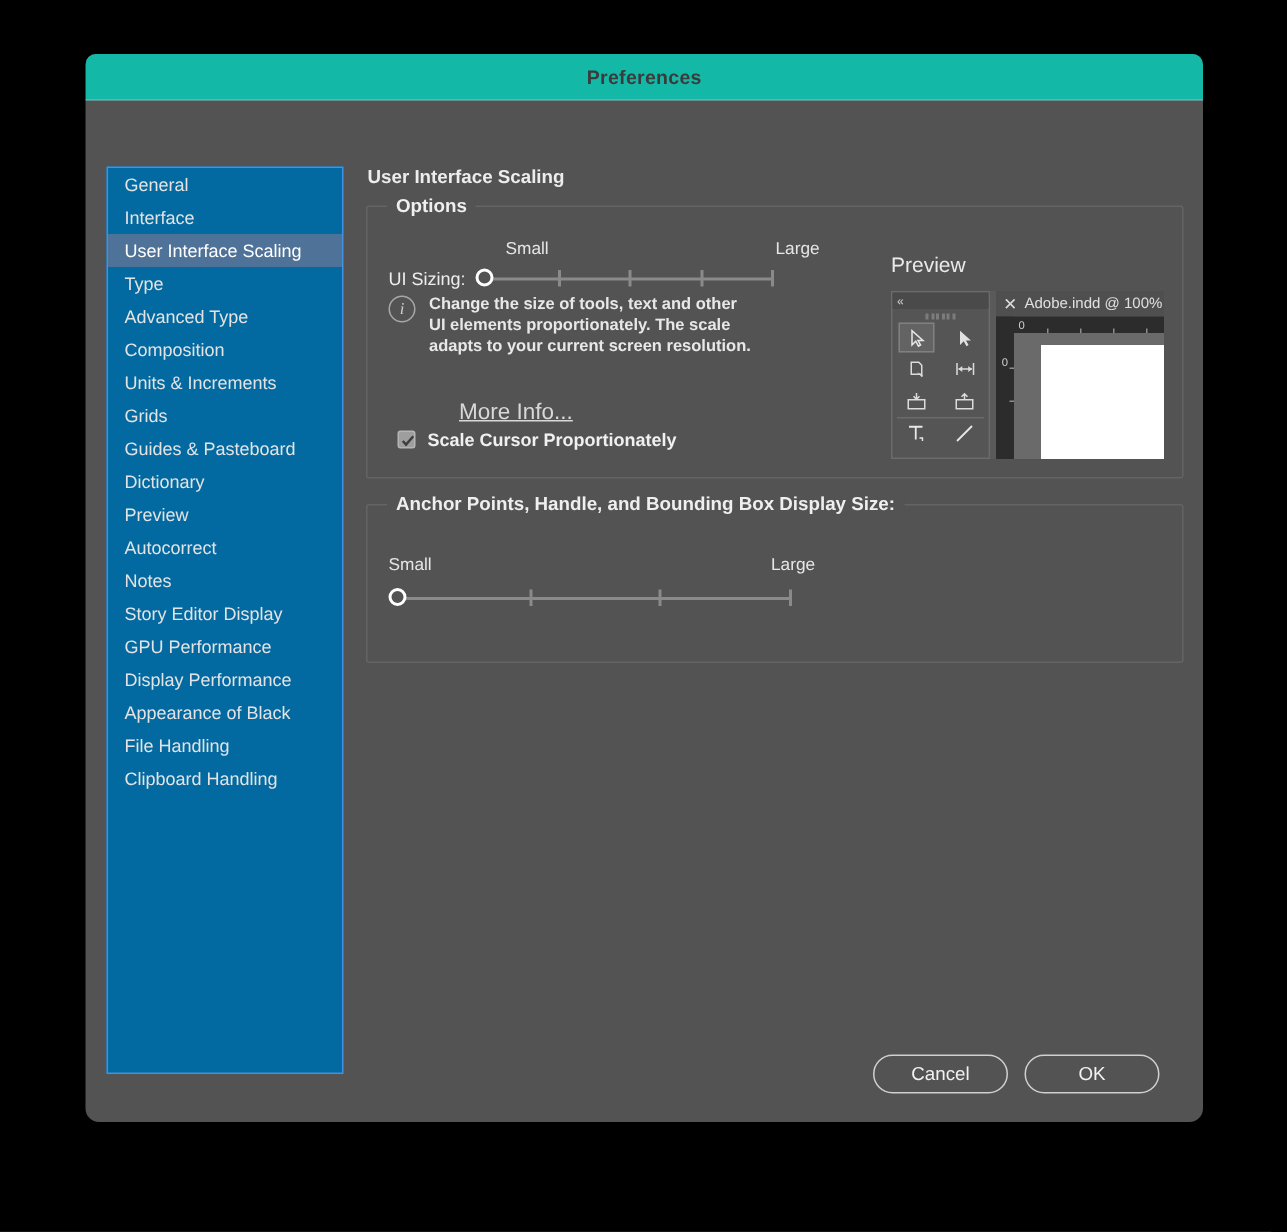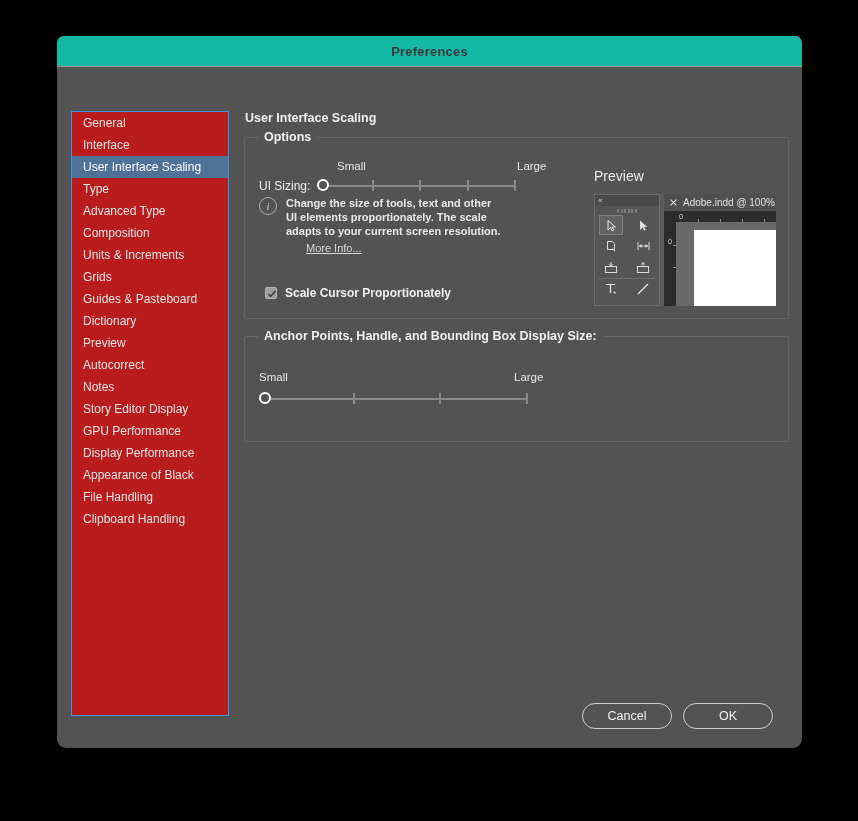--- a/index.html
+++ b/index.html
@@ -48,21 +48,21 @@
     height: 680px;
   }
 
   
   .sidebar {
     position: absolute;
     left: 14px;
     top: 44px;
     width: 158px;
     height: 605px;
-    background: #b91c1c;
+    background: #0369a1;
     border: 1px solid #3f93e0;
     box-sizing: border-box;
     overflow: hidden;
   }
   .sidebar-item {
     height: 22px;
     line-height: 22px;
     padding-left: 11px;
     font-size: 12px;
     color: #e3e3e3;
@@ -187,22 +187,22 @@
   .info-texts { margin-left: 9px; }
   .info-desc {
     font-size: 11px;
     font-weight: bold;
     color: #e8e8e8;
     line-height: 14px;
     width: 218px;
   }
   .more-info {
     display: inline-block;
-    margin-top: 0;
-    font-size: 11px;
+    margin-top: 28px;
+    font-size: 15px;
     color: #d8d8d8;
     text-decoration: underline;
     cursor: pointer;
     padding-left: 20px;
   }
 
   
   .check-row {
     position: absolute;
     left: 20px;

